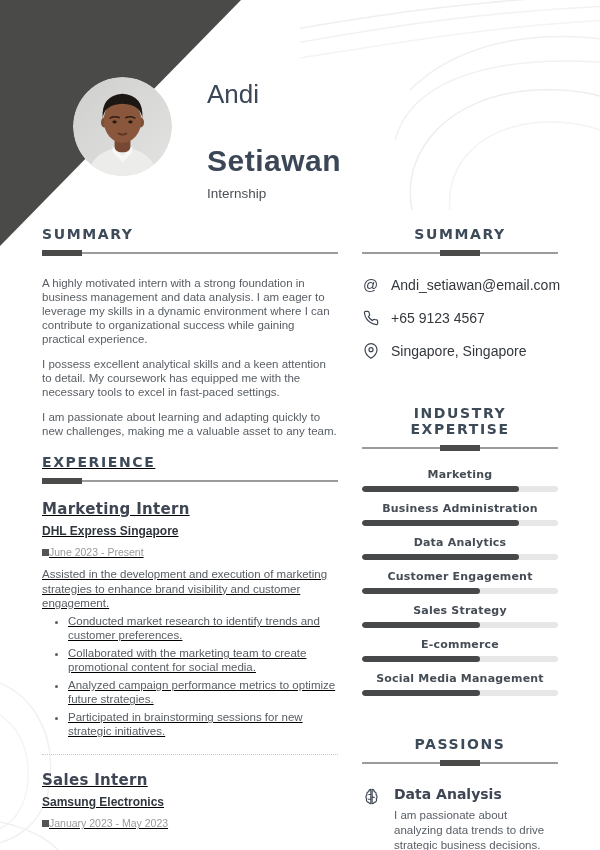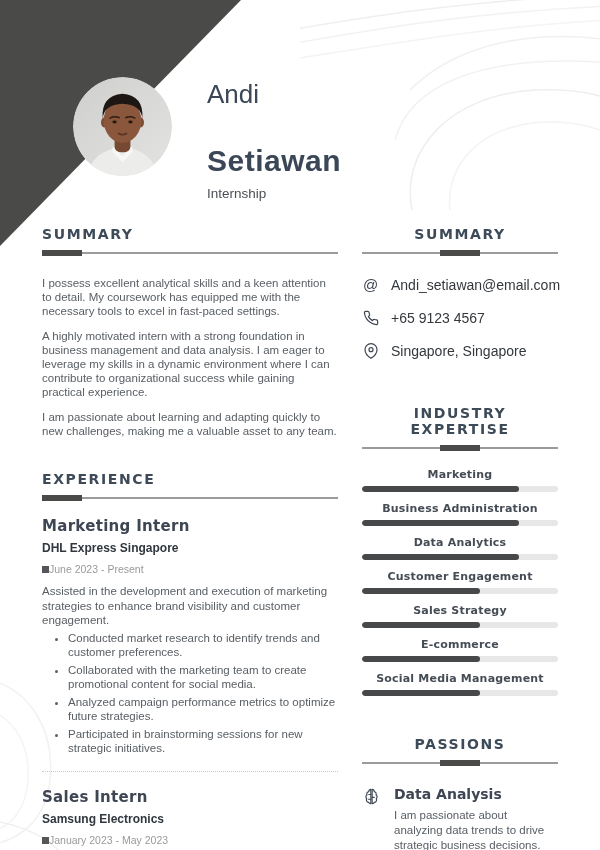--- a/index.html
+++ b/index.html
@@ -76,21 +76,21 @@
   .heading-rule.seg-center .seg { left: 50%; margin-left: -20px; }
 
   
   .summary-body { margin-top: 20px; }
   .para {
     font-size: 11.5px; line-height: 1.22; color: #585e64;
     margin-bottom: 11px;
   }
 
   
-  .experience-section { margin-top: 33px; }
+  .experience-section { margin-top: 16px; text-decoration: underline; }
   .job { margin-top: 16px; }
   .job-title {
     font-size: 15px; font-weight: 700; color: #3f4653;
     font-family: "DejaVu Sans", "Liberation Sans", sans-serif;
     letter-spacing: 0.3px;
   }
   .job-company { font-size: 12px; font-weight: 700; color: #31373e; margin-top: 6px; }
   .job-dates {
     display: flex; align-items: center; 
     margin-top: 8px; font-size: 10.5px; color: #9a9a9a;
@@ -202,22 +202,22 @@
 
     <div class="col-left">
 
       <section>
         <div class="sec-heading">SUMMARY</div>
         <div class="heading-rule seg-left">
           <div class="thin"></div>
           <div class="seg"></div>
         </div>
         <div class="summary-body">
+          <p class="para">A highly motivated intern with a strong foundation in business management and data analysis. I am eager to leverage my skills in a dynamic environment where I can contribute to organizational success while gaining practical experience.</p>
           <p class="para">I possess excellent analytical skills and a keen attention to detail. My coursework has equipped me with the necessary tools to excel in fast-paced settings.</p>
-          <p class="para">A highly motivated intern with a strong foundation in business management and data analysis. I am eager to leverage my skills in a dynamic environment where I can contribute to organizational success while gaining practical experience.</p>
           <p class="para">I am passionate about learning and adapting quickly to new challenges, making me a valuable asset to any team.</p>
         </div>
       </section>
 
       <section class="experience-section">
         <div class="sec-heading">EXPERIENCE</div>
         <div class="heading-rule seg-left">
           <div class="thin"></div>
           <div class="seg"></div>
         </div>

